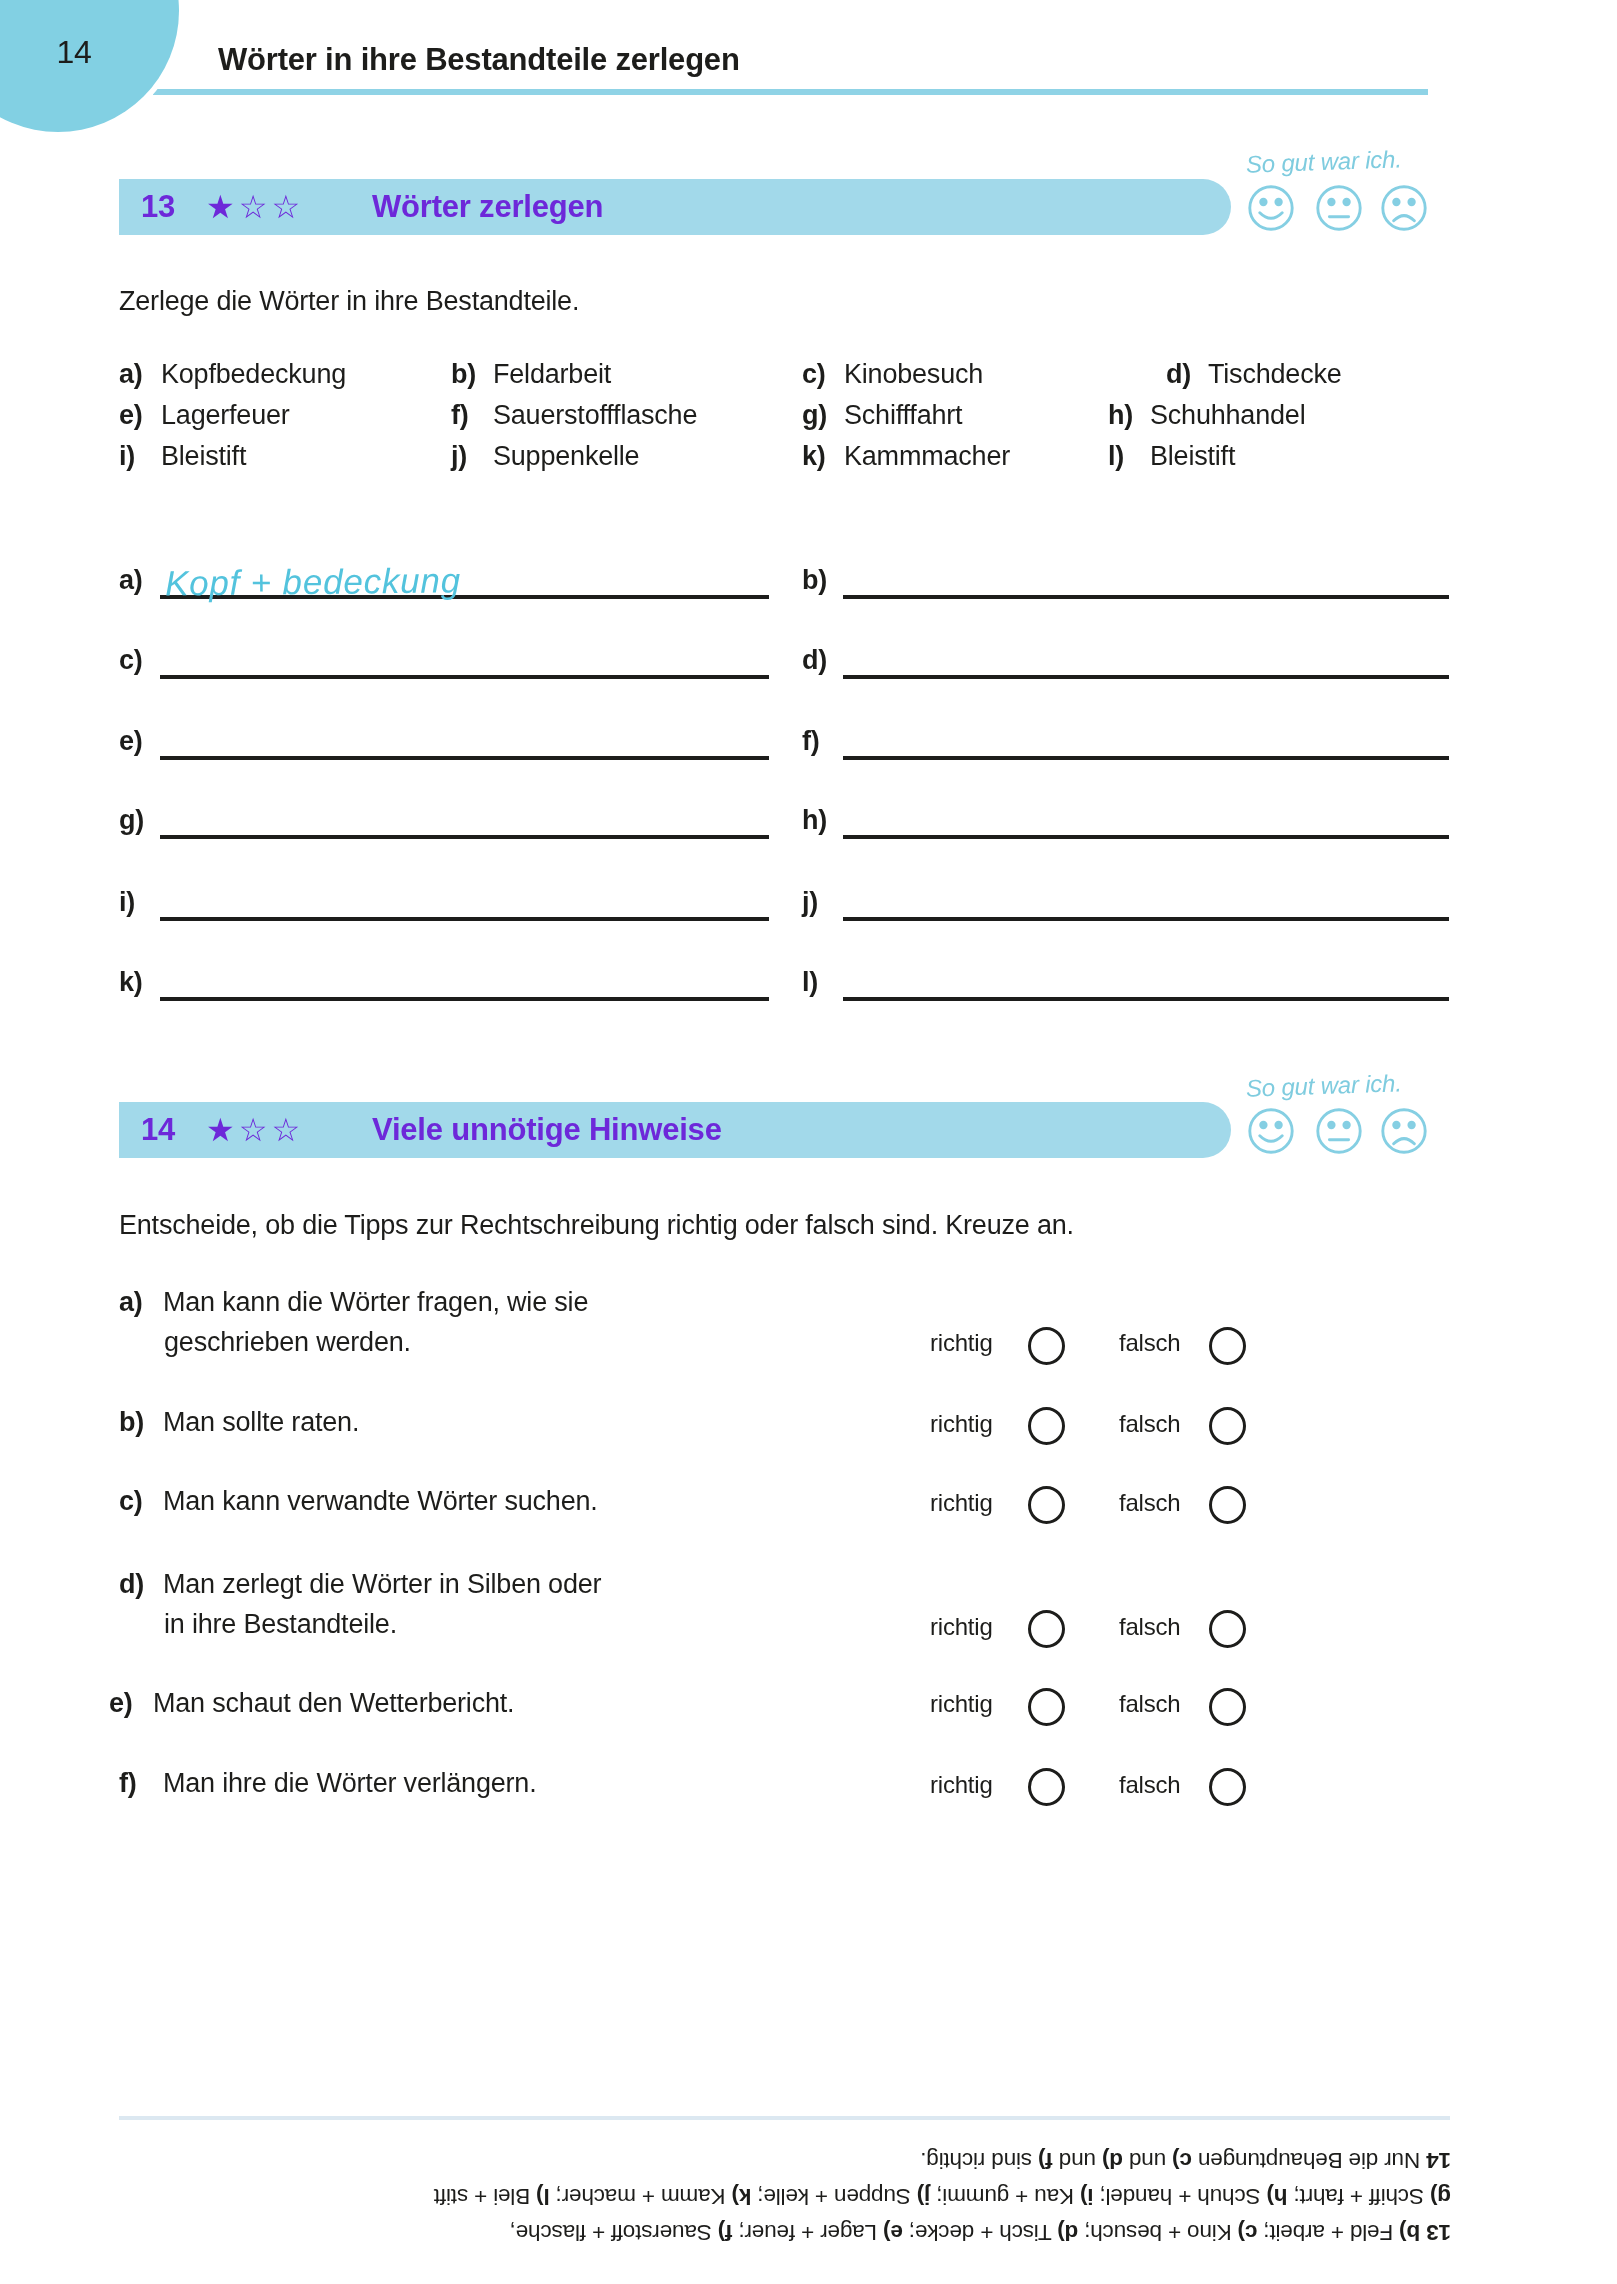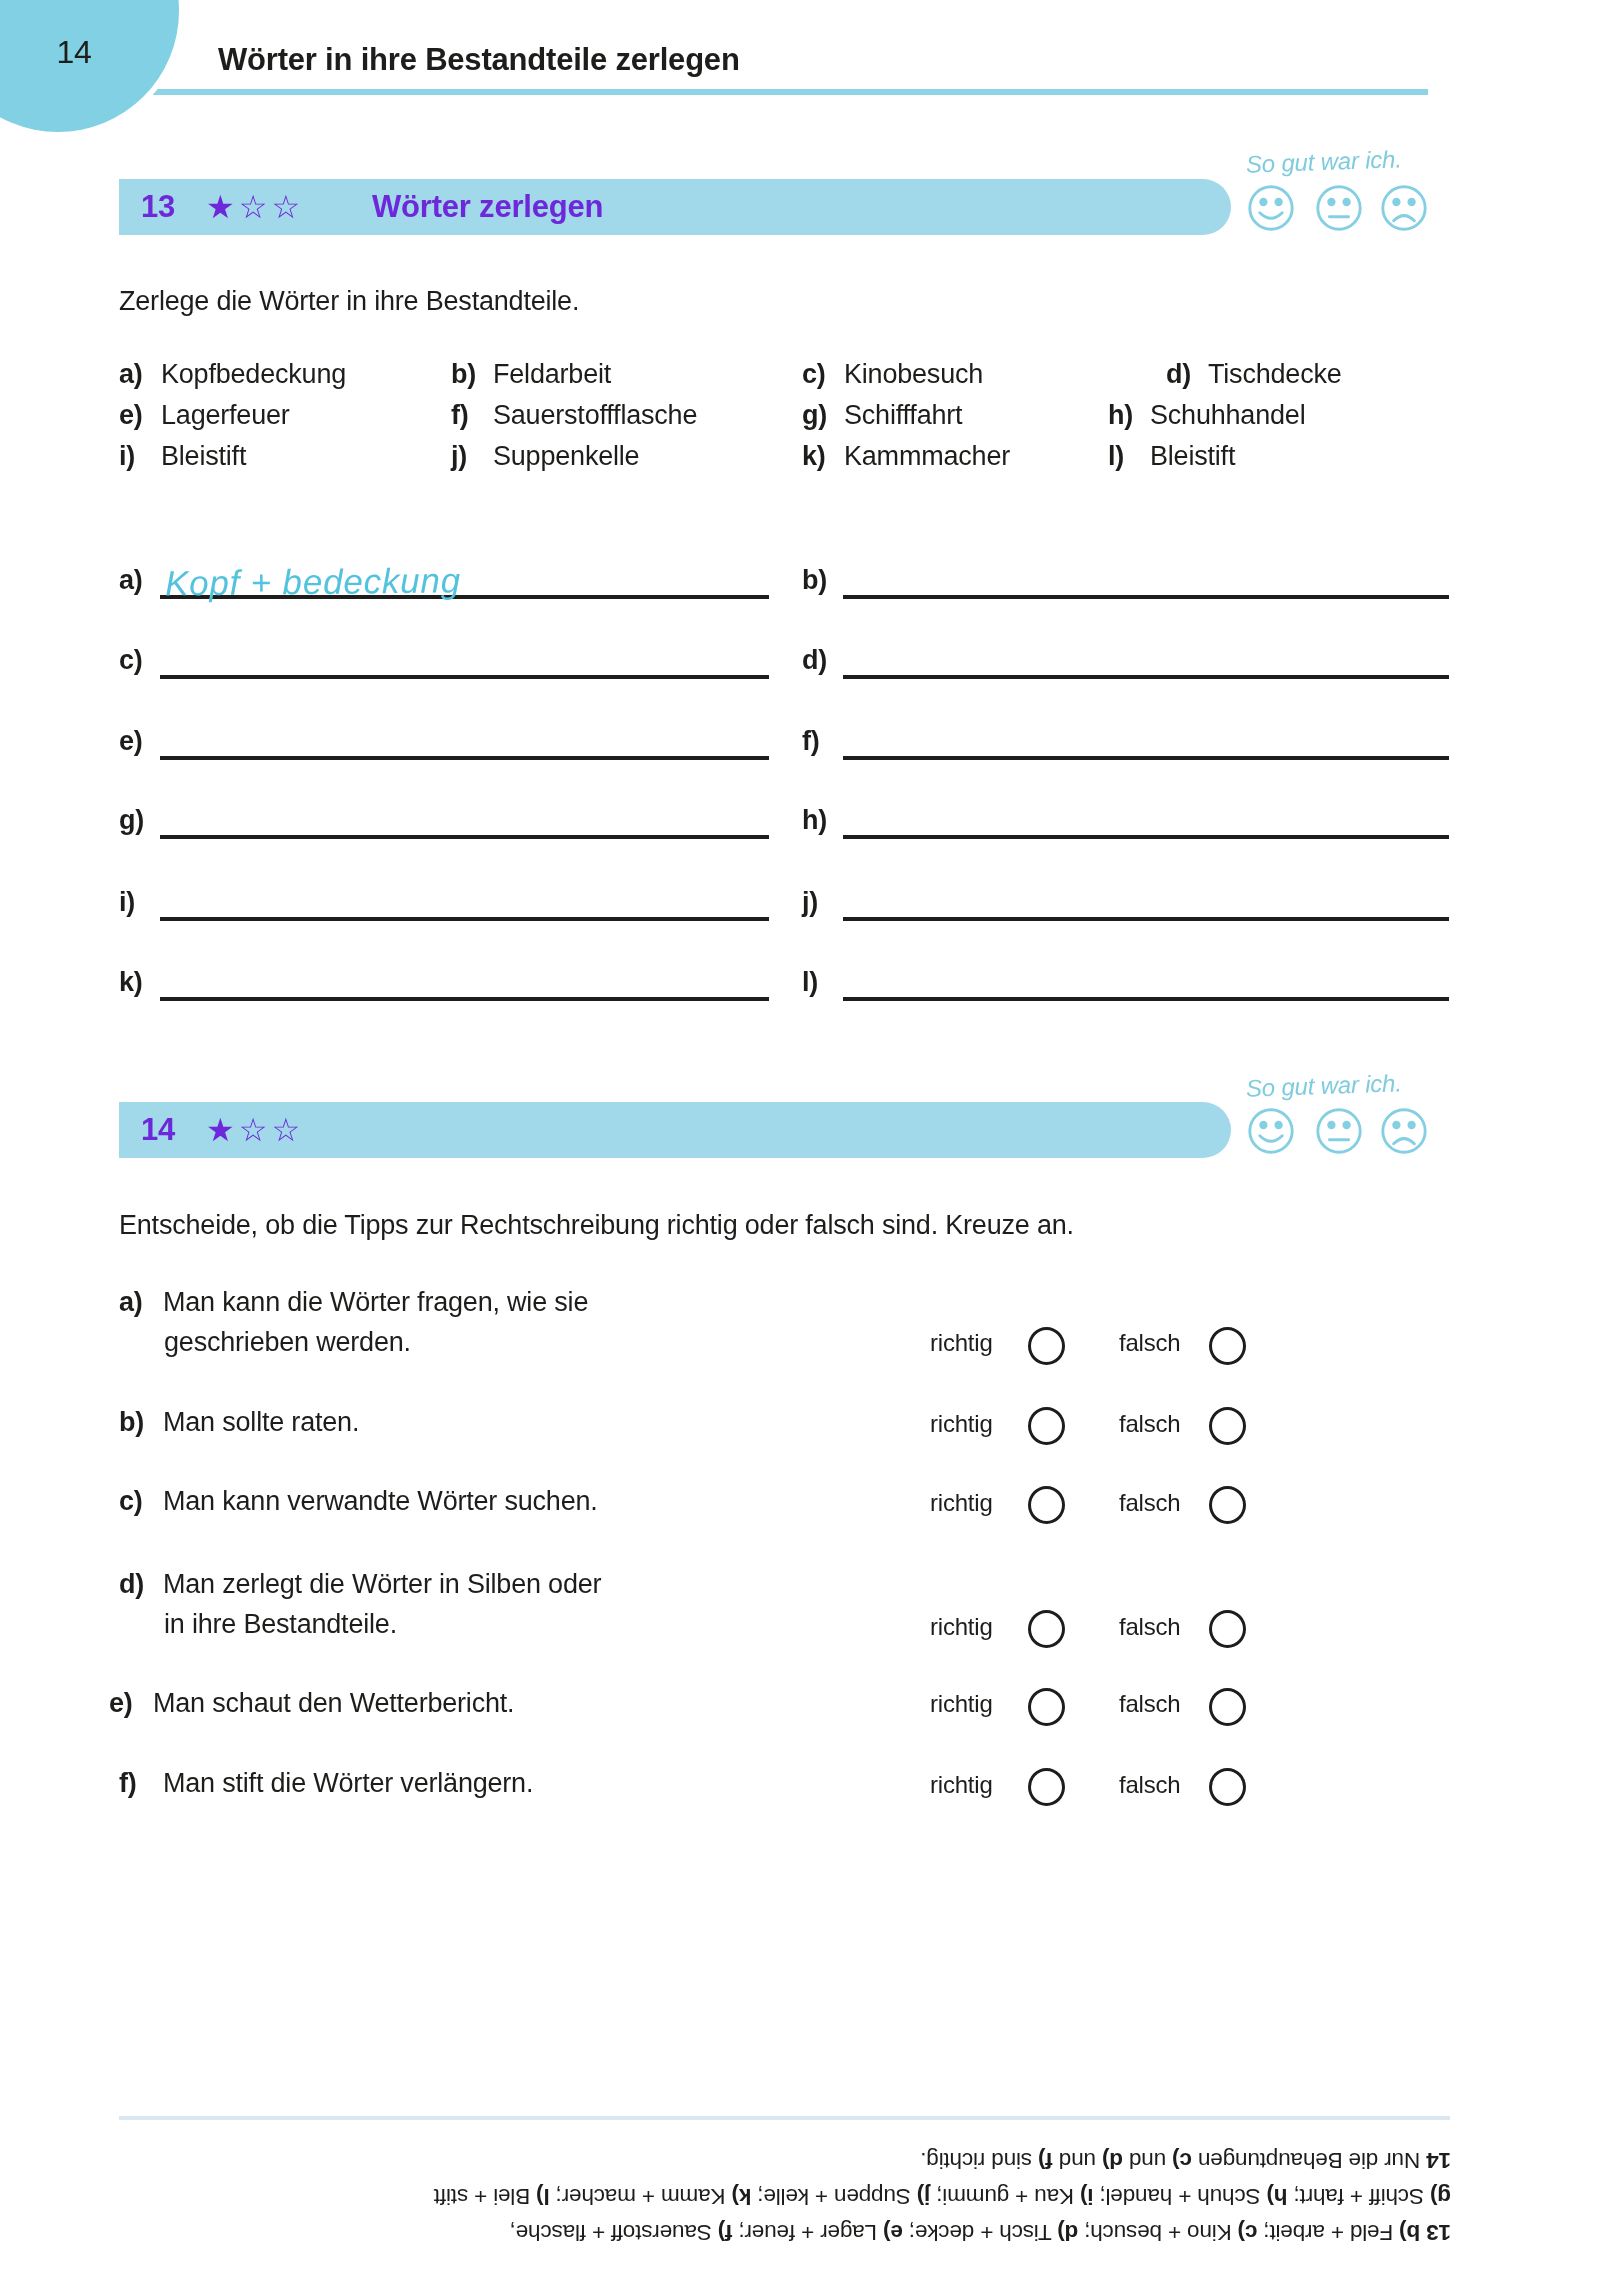--- a/index.html
+++ b/index.html
@@ -177,20 +177,21 @@
 <svg class="smiley" style="left:1380px;top:1107px" viewBox="0 0 60 60">
   <circle cx="30" cy="30" r="26.5" fill="none" stroke="#85cfe3" stroke-width="3.6"></circle>
   <circle cx="20.5" cy="22.5" r="5.2" fill="#85cfe3"></circle>
     <circle cx="39.5" cy="22.5" r="5.2" fill="#85cfe3"></circle>
   <path d="M17 46 Q30 33 43 46" fill="none" stroke="#85cfe3" stroke-width="3.6" stroke-linecap="round"></path>
 </svg>
 
 <div class="task-bar" style="top:1102px">
   <span class="task-num">14</span>
   <span class="task-stars"><span>★</span><span>☆☆</span></span>
+  <span class="task-title">Viele unnötige Hinweise</span>
 </div>
 
 <p class="instruction" style="top:1210px">Entscheide, ob die Tipps zur Rechtschreibung richtig oder falsch sind. Kreuze an.</p>
 
 <div class="q-line" style="left:119px;top:1287px"><b>a)</b><span>Man kann die Wörter fragen, wie sie</span></div>
 <div class="q-line" style="left:164px;top:1327px"><span>geschrieben werden.</span></div>
 <span class="opt-label" style="left:930px;top:1325px">richtig</span>
 <span class="opt-circle" style="left:1028px;top:1327px"></span>
 <span class="opt-label" style="left:1119px;top:1325px">falsch</span>
 <span class="opt-circle" style="left:1209px;top:1327px"></span>
@@ -213,21 +214,21 @@
 <span class="opt-circle" style="left:1028px;top:1610px"></span>
 <span class="opt-label" style="left:1119px;top:1609px">falsch</span>
 <span class="opt-circle" style="left:1209px;top:1610px"></span>
 
 <div class="q-line" style="left:109px;top:1688px"><b>e)</b><span>Man schaut den Wetterbericht.</span></div>
 <span class="opt-label" style="left:930px;top:1686px">richtig</span>
 <span class="opt-circle" style="left:1028px;top:1688px"></span>
 <span class="opt-label" style="left:1119px;top:1686px">falsch</span>
 <span class="opt-circle" style="left:1209px;top:1688px"></span>
 
-<div class="q-line" style="left:119px;top:1768px"><b>f)</b><span>Man stift die Wörter verlängern.</span></div>
+<div class="q-line" style="left:119px;top:1768px"><b>f)</b><span>Man ihre die Wörter verlängern.</span></div>
 <span class="opt-label" style="left:930px;top:1767px">richtig</span>
 <span class="opt-circle" style="left:1028px;top:1768px"></span>
 <span class="opt-label" style="left:1119px;top:1767px">falsch</span>
 <span class="opt-circle" style="left:1209px;top:1768px"></span>
 
 <div class="divider"></div>
 <div class="answer-key">
   <p><span class="seg-bold">13 b)</span><span> Feld + arbeit; </span><span class="seg-bold">c)</span><span> Kino + besuch; </span><span class="seg-bold">d)</span><span> Tisch + decke; </span><span class="seg-bold">e)</span><span> Lager + feuer; </span><span class="seg-bold">f)</span><span> Sauerstoff + flasche,</span></p>
   <p><span class="seg-bold">g)</span><span> Schiff + fahrt; </span><span class="seg-bold">h)</span><span> Schuh + handel; </span><span class="seg-bold">i)</span><span> Kau + gummi; </span><span class="seg-bold">j)</span><span> Suppen + kelle; </span><span class="seg-bold">k)</span><span> Kamm + macher; </span><span class="seg-bold">l)</span><span> Blei + stift</span></p>
   <p><span class="seg-bold">14</span><span> Nur die Behauptungen </span><span class="seg-bold">c)</span><span> und </span><span class="seg-bold">d)</span><span> und </span><span class="seg-bold">f)</span><span> sind richtig.</span></p>

